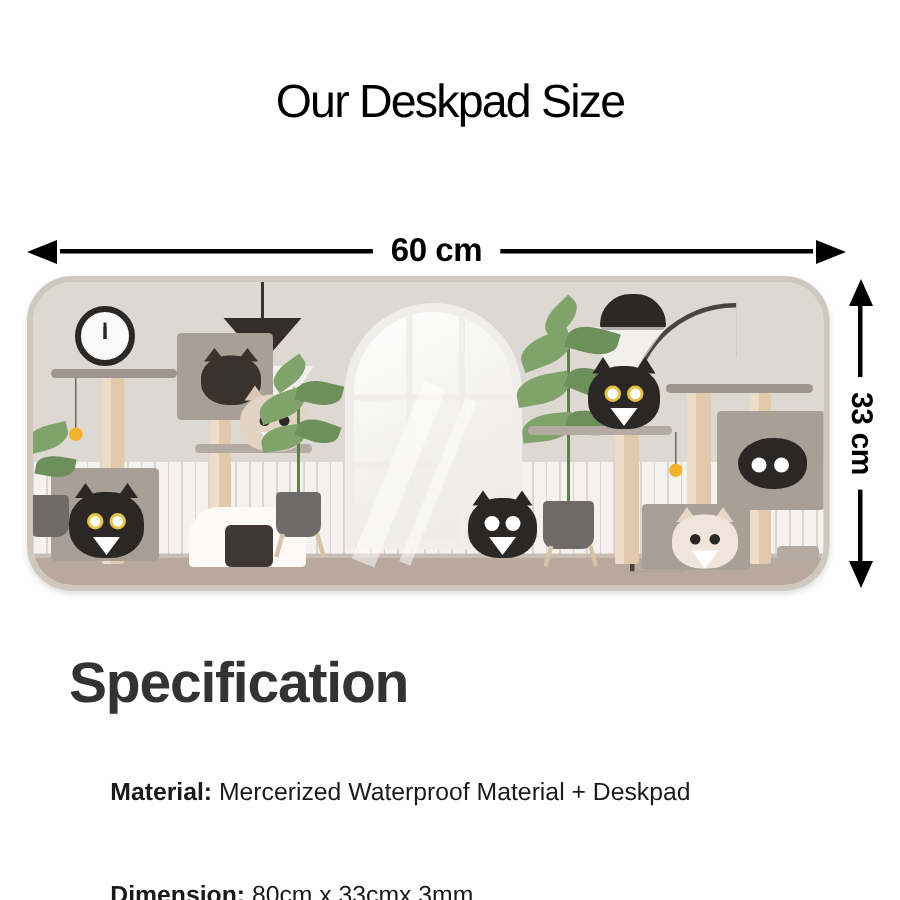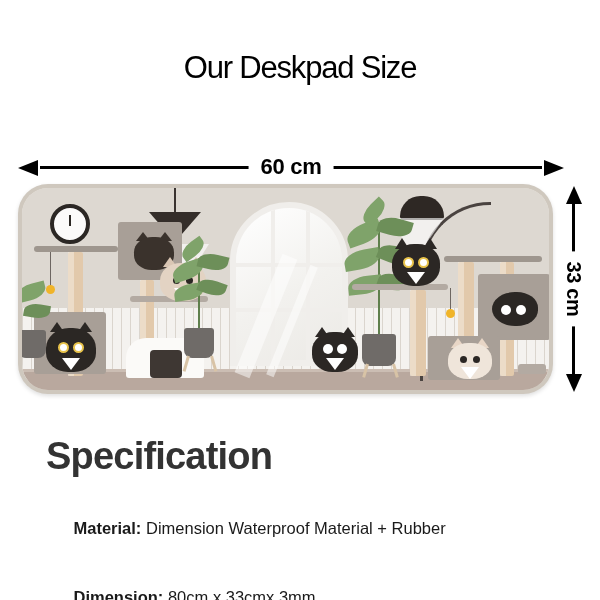--- a/index.html
+++ b/index.html
@@ -328,21 +328,21 @@
 
         <div class="perch" style="left:496px;top:176px;width:28px;height:10px;background:#4d4views;"></div>
 
       </div>
     </div>
   </div>
 
   <div class="spec-title">Specification</div>
   <div class="spec-list">
     <div class="spec-row">
-      <b>Material:</b><span> Dimension Waterproof Material + Rubber</span>
+      <b>Material:</b><span> Mercerized Waterproof Material + Deskpad</span>
     </div>
     <div class="spec-row">
       <b>Dimension:</b><span> 80cm x 33cmx 3mm</span>
     </div>
 
   </div>
 
 </div>
 
 </body></html>

